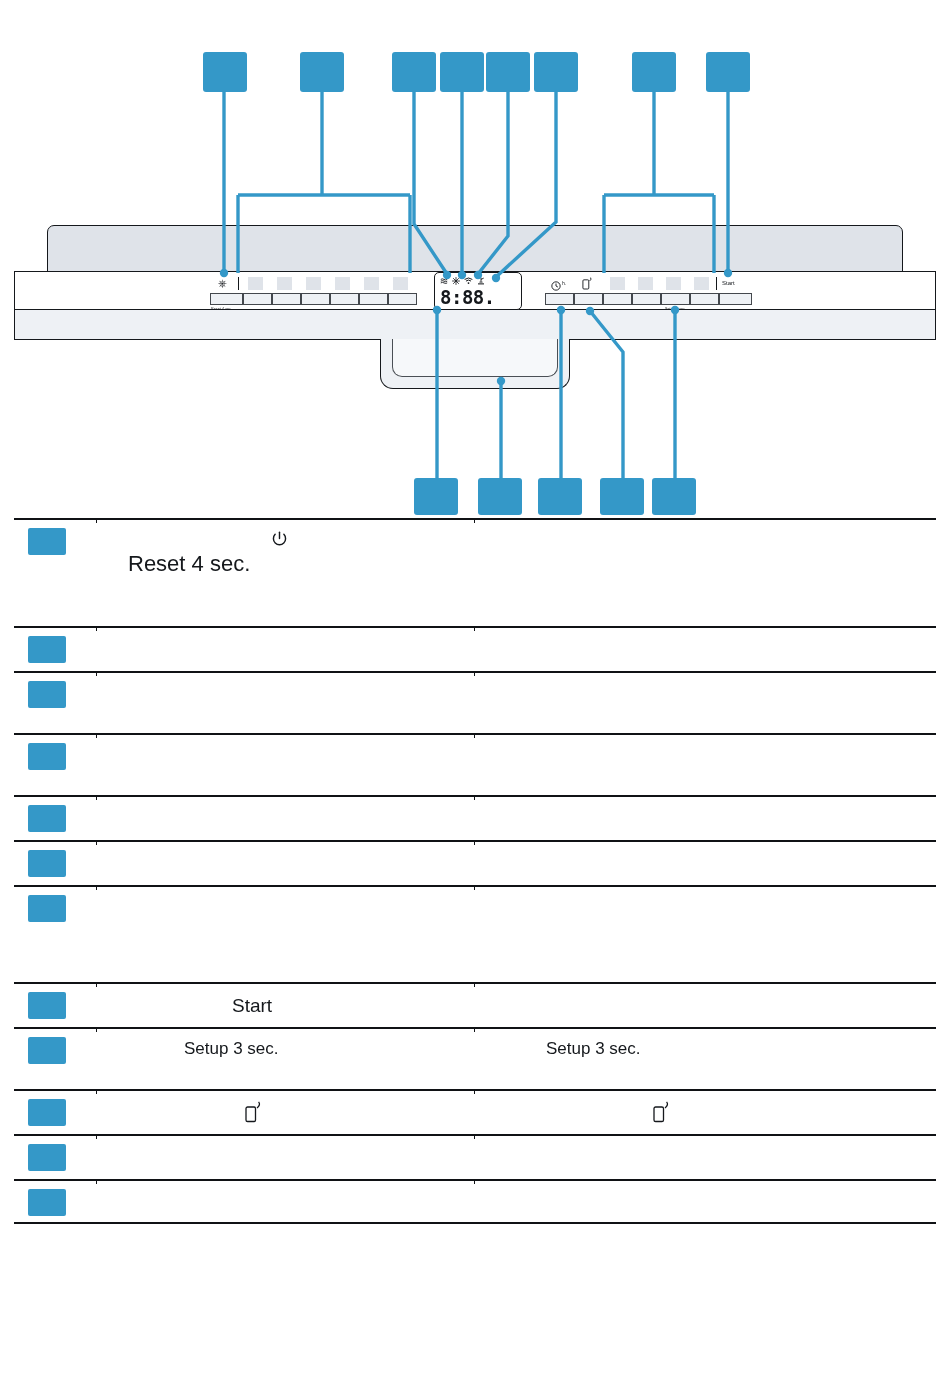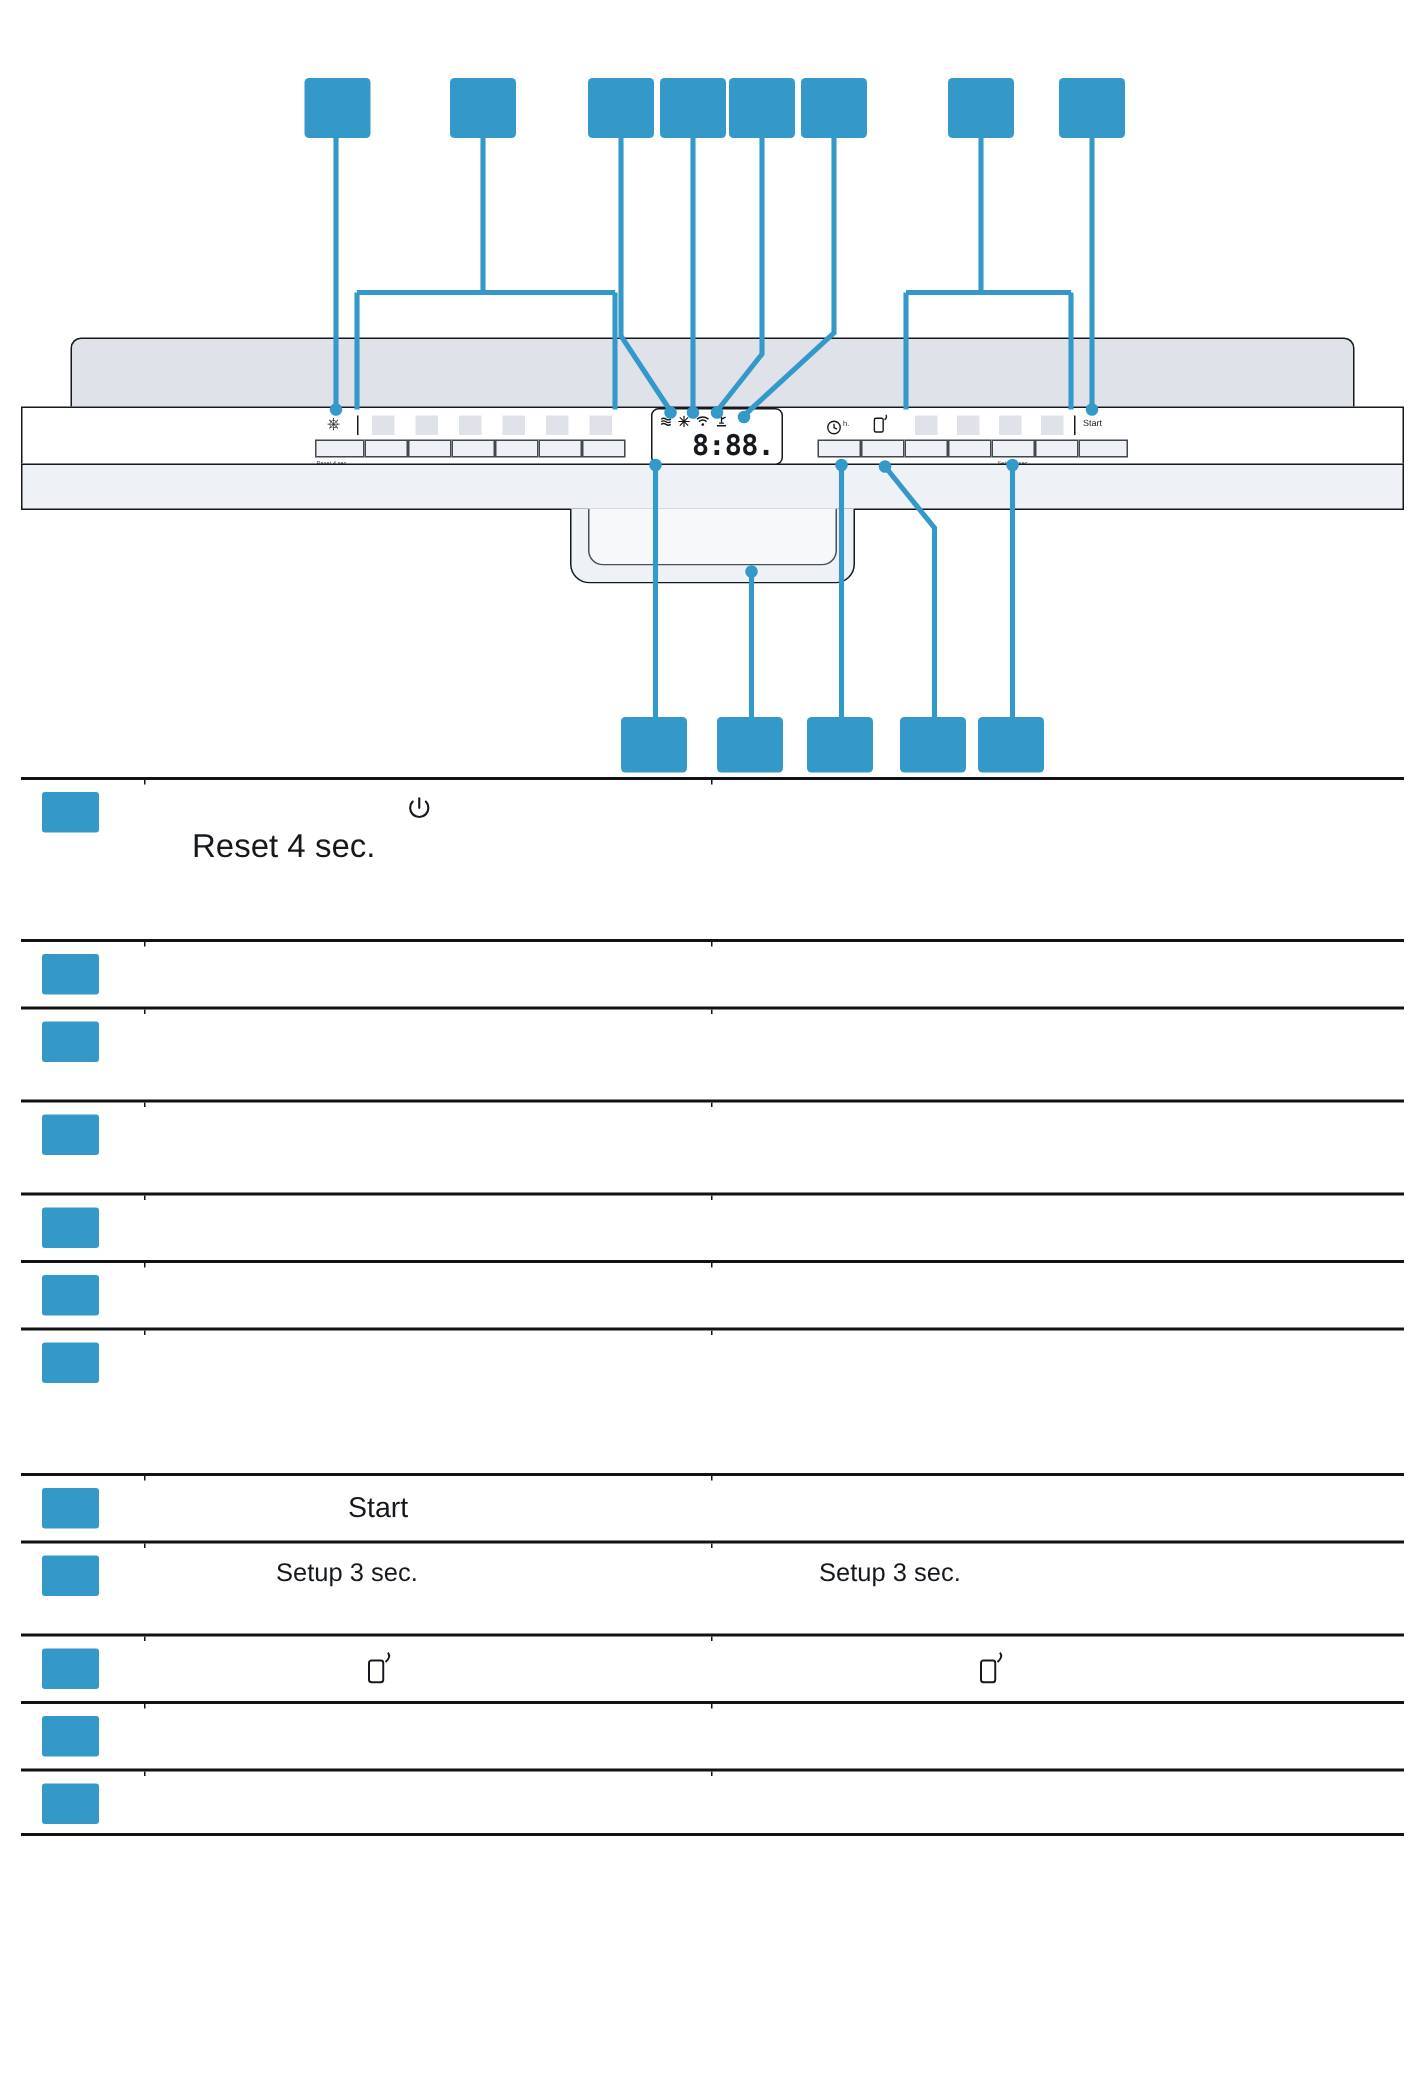--- a/index.html
+++ b/index.html
@@ -38,21 +38,21 @@
   .smalltxt{position:absolute;font-size:6px;line-height:7px;color:#15181c;white-space:nowrap;}
 
   
   .disp{position:absolute;left:434px;top:272px;width:88px;height:38px;
         background:#ffffff;border:1.2px solid #15181c;border-radius:5px;box-sizing:border-box;}
   .disp-icons{position:absolute;left:440px;top:275px;width:76px;height:11px;
         display:flex;align-items:center;gap:4px;}
   .disp-icons svg{display:block;}
   .seg{position:absolute;left:440px;top:286px;width:76px;height:22px;
         font-family:"DejaVu Sans Mono",monospace;font-weight:bold;font-size:19px;
-        line-height:22px;letter-spacing:-0.5px;color:#15181c;text-align:right;}
+        line-height:22px;letter-spacing:-0.5px;color:#15181c;text-align:left;}
 
   
   #legend{position:absolute;left:14px;top:518px;width:922px;}
   .lrow{position:relative;width:100%;border-top:2px solid #101215;box-sizing:border-box;}
   .lrow:last-child{border-bottom:2px solid #101215;}
   .lbox{position:absolute;left:14px;top:8px;width:38px;height:27px;
         background:#3498c8;border-radius:2px;}
   .lcol1{position:absolute;left:110px;top:0;width:350px;height:100%;}
   .lcol2{position:absolute;left:470px;top:0;width:440px;height:100%;}
   .lcell-txt{position:absolute;font-size:17px;line-height:20px;color:#15181c;white-space:nowrap;}

